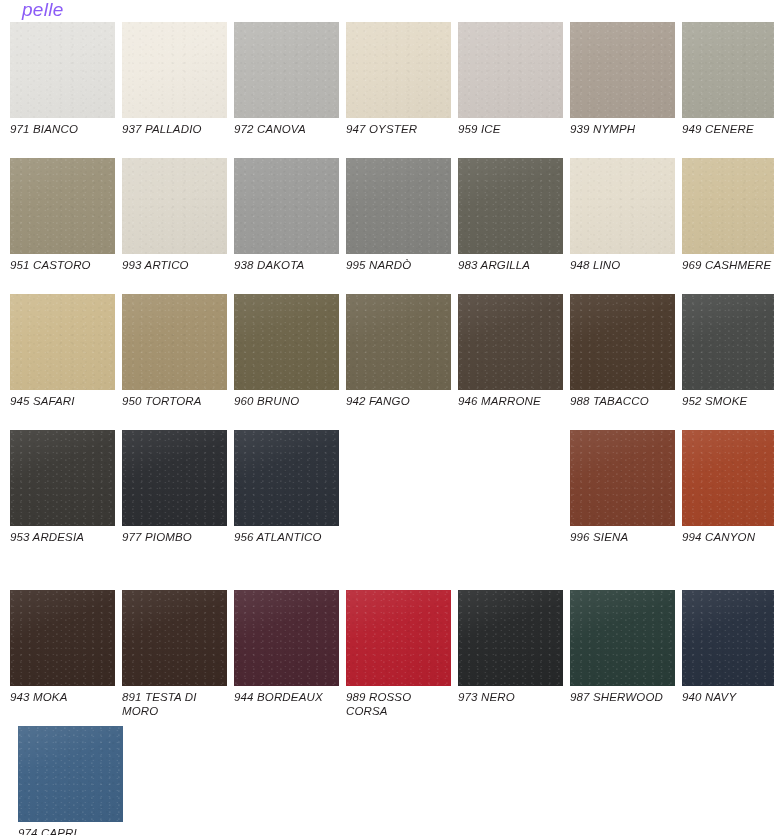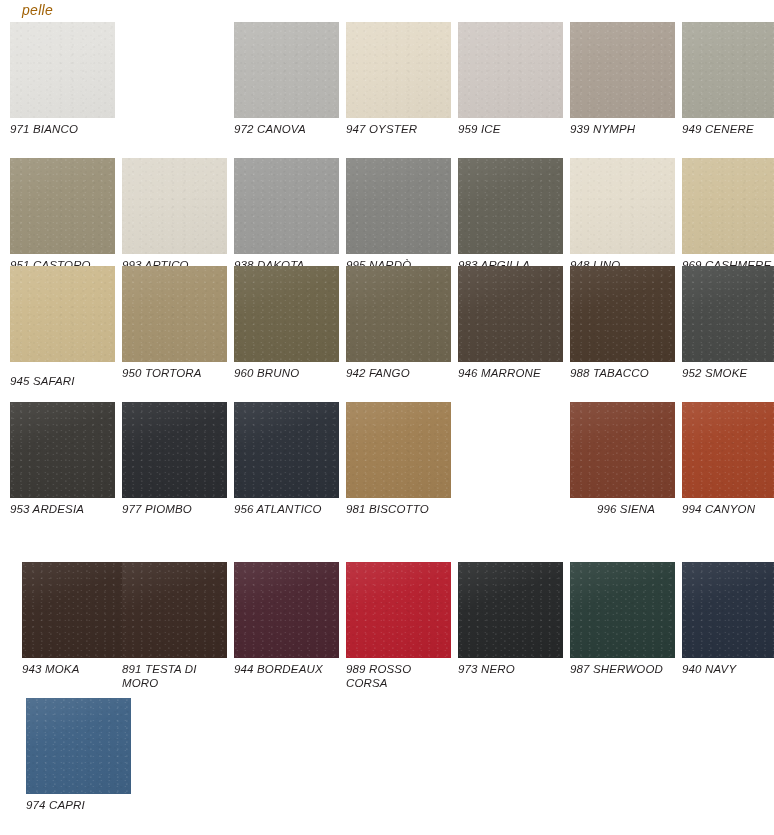--- a/index.html
+++ b/index.html
@@ -18,24 +18,24 @@
   #page {
     position: relative;
     width: 774px;
     height: 835px;
   }
   .section-title {
     position: absolute;
     left: 22px;
     top: 2px;
     font-style: italic;
-    font-size: 14px;
+    font-size: 19px;
     font-weight: 400;
     letter-spacing: 0.3px;
-    color: #a16207;
+    color: #8b5cf6;
     line-height: 16px;
   }
   .grid {
     position: absolute;
     left: 10px;
     top: 22px;
     width: 764px;
   }
   .row {
     display: block;
@@ -91,20 +91,27 @@
   <div class="section-title">pelle</div>
   <div class="grid">
       <div class="row" style="height: 136px;">
         <div class="cell" style="left: 0px; width: 105px;">
           <div class="swatch" style="width: 105px; height: 96px; background: rgb(227, 226, 222);">
             <span class="grain"></span>
             <span class="sheen"></span>
           </div>
           <div class="label" style="top: 101px;">971 BIANCO</div>
         </div>
+        <div class="cell" style="left: 112px; width: 105px;">
+          <div class="swatch" style="width: 105px; height: 96px; background: rgb(240, 235, 225);">
+            <span class="grain"></span>
+            <span class="sheen"></span>
+          </div>
+          <div class="label" style="top: 101px;">937 PALLADIO</div>
+        </div>
         <div class="cell" style="left: 224px; width: 105px;">
           <div class="swatch" style="width: 105px; height: 96px; background: rgb(185, 184, 180);">
             <span class="grain"></span>
             <span class="sheen"></span>
           </div>
           <div class="label" style="top: 101px;">972 CANOVA</div>
         </div>
         <div class="cell" style="left: 336px; width: 123px;">
           <div class="swatch" style="width: 105px; height: 96px; background: rgb(227, 218, 199);">
             <span class="grain"></span>
@@ -127,21 +134,21 @@
           <div class="label" style="top: 101px;">939 NYMPH</div>
         </div>
         <div class="cell" style="left: 672px; width: 105px;">
           <div class="swatch" style="width: 105px; height: 96px; background: rgb(168, 167, 154);">
             <span class="grain"></span>
             <span class="sheen"></span>
           </div>
           <div class="label" style="top: 101px;">949 CENERE</div>
         </div>
       </div>
-      <div class="row" style="height: 108px;">
+      <div class="row" style="height: 136px;">
         <div class="cell" style="left: 0px; width: 105px;">
           <div class="swatch" style="width: 105px; height: 96px; background: rgb(155, 146, 121);">
             <span class="grain"></span>
             <span class="sheen"></span>
           </div>
           <div class="label" style="top: 101px;">951 CASTORO</div>
         </div>
         <div class="cell" style="left: 112px; width: 105px;">
           <div class="swatch" style="width: 105px; height: 96px; background: rgb(221, 216, 204);">
             <span class="grain"></span>
@@ -184,21 +191,21 @@
           </div>
           <div class="label" style="top: 101px;">969 CASHMERE</div>
         </div>
       </div>
       <div class="row" style="height: 136px;">
         <div class="cell" style="left: 0px; width: 105px;">
           <div class="swatch" style="width: 105px; height: 96px; background: rgb(205, 186, 142);">
             <span class="grain"></span>
             <span class="sheen"></span>
           </div>
-          <div class="label" style="top: 109px;">945 SAFARI</div>
+          <div class="label" style="top: 101px;">945 SAFARI</div>
         </div>
         <div class="cell" style="left: 112px; width: 105px;">
           <div class="swatch" style="width: 105px; height: 96px; background: rgb(164, 146, 110);">
             <span class="grain"></span>
             <span class="sheen"></span>
           </div>
           <div class="label" style="top: 101px;">950 TORTORA</div>
         </div>
         <div class="cell" style="left: 224px; width: 105px;">
           <div class="swatch" style="width: 105px; height: 96px; background: rgb(109, 100, 73);">
@@ -251,44 +258,37 @@
           </div>
           <div class="label" style="top: 101px;">977 PIOMBO</div>
         </div>
         <div class="cell" style="left: 224px; width: 105px;">
           <div class="swatch" style="width: 105px; height: 96px; background: rgb(44, 49, 57);">
             <span class="grain"></span>
             <span class="sheen"></span>
           </div>
           <div class="label" style="top: 101px;">956 ATLANTICO</div>
         </div>
-        <div class="cell" style="left: 336px; width: 105px;">
-          <div class="swatch" style="width: 105px; height: 96px; background: rgb(160, 127, 82);">
-            <span class="grain"></span>
-            <span class="sheen"></span>
-          </div>
-          <div class="label" style="top: 101px;">981 BISCOTTO</div>
-        </div>
         <div class="cell" style="left: 560px; width: 105px;">
           <div class="swatch" style="width: 105px; height: 96px; background: rgb(123, 63, 44);">
             <span class="grain"></span>
             <span class="sheen"></span>
           </div>
-          <div class="label" style="top: 101px; text-align: center;">996 SIENA</div>
+          <div class="label" style="top: 101px;">996 SIENA</div>
         </div>
         <div class="cell" style="left: 672px; width: 105px;">
           <div class="swatch" style="width: 105px; height: 96px; background: rgb(163, 68, 39);">
             <span class="grain"></span>
             <span class="sheen"></span>
           </div>
           <div class="label" style="top: 101px;">994 CANYON</div>
         </div>
       </div>
       <div class="row" style="height: 136px;">
-        <div class="cell" style="left: 12px; width: 105px;">
+        <div class="cell" style="left: 0px; width: 105px;">
           <div class="swatch" style="width: 105px; height: 96px; background: rgb(58, 42, 35);">
             <span class="grain"></span>
             <span class="sheen"></span>
           </div>
           <div class="label" style="top: 101px;">943 MOKA</div>
         </div>
         <div class="cell" style="left: 112px; width: 105px;">
           <div class="swatch" style="width: 105px; height: 96px; background: rgb(59, 42, 35);">
             <span class="grain"></span>
             <span class="sheen"></span>
@@ -327,21 +327,21 @@
         </div>
         <div class="cell" style="left: 672px; width: 105px;">
           <div class="swatch" style="width: 105px; height: 96px; background: rgb(39, 48, 63);">
             <span class="grain"></span>
             <span class="sheen"></span>
           </div>
           <div class="label" style="top: 101px;">940 NAVY</div>
         </div>
       </div>
       <div class="row" style="height: 136px;">
-        <div class="cell" style="left: 16px; width: 120px; border-radius: 18px;">
+        <div class="cell" style="left: 8px; width: 120px; border-radius: 18px;">
           <div class="swatch" style="width: 105px; height: 96px; background: rgb(63, 98, 133);">
             <span class="grain"></span>
             <span class="sheen"></span>
           </div>
           <div class="label" style="top: 101px;">974 CAPRI</div>
         </div>
       </div>
     </div>
 </div>
 

